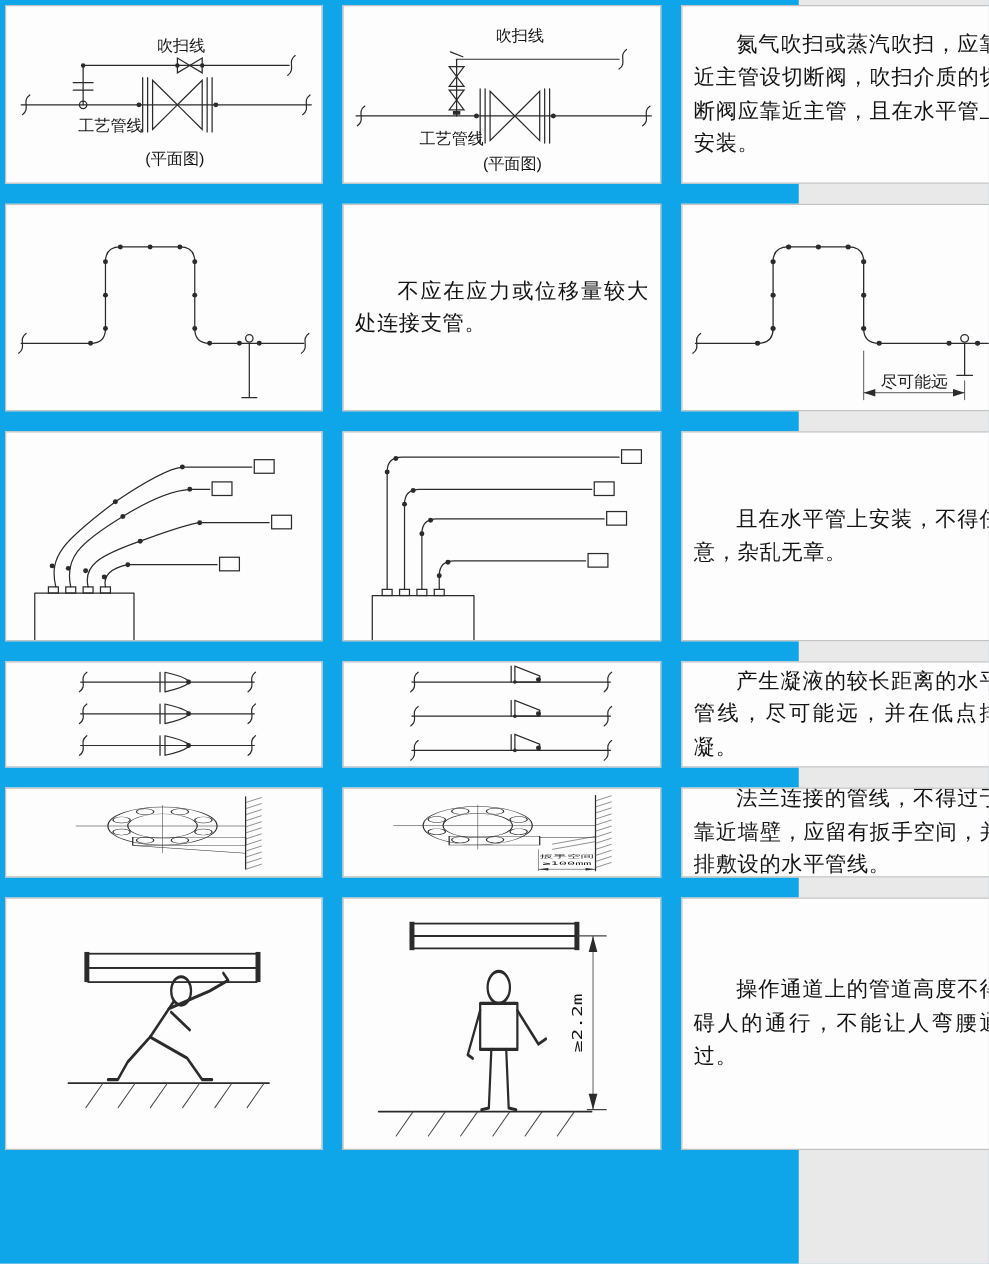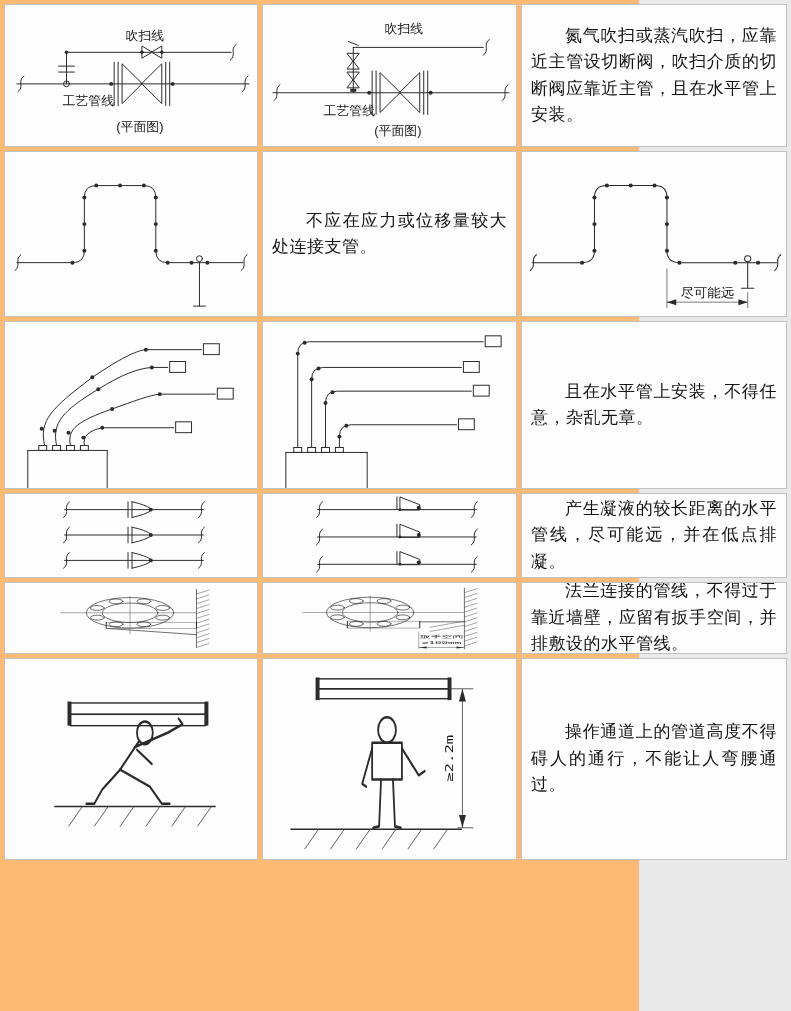--- a/index.html
+++ b/index.html
@@ -1,22 +1,22 @@
 <!DOCTYPE html>
 <html><head>
 <meta charset="utf-8">
 <style>
   *{box-sizing:border-box}
   html,body{margin:0;padding:0;background:#e9e9e9}
   .page{
-    width:639px;height:1011px;background:#fdba74;
+    width:639px;height:1011px;background:#0ea5e9;
     display:grid;
     grid-template-columns:254px 255px 266px;
     grid-template-rows:143px 166px 168px 85px 72px 202px 141px;
-    gap:4px;padding:4px 4px 6px 4px;
+    gap:16px;padding:4px 4px 6px 4px;
     font-family:"Liberation Sans",sans-serif;
   }
   .cell{background:#fdfdfd;border:1px solid #c2c2c2;overflow:hidden;position:relative}
   .note-cell{display:flex;align-items:center;padding:4px 9px;font-family:"Liberation Serif",serif;color:#141414}
   .note-cell p{margin:0;text-indent:2em;font-size:17px;line-height:1.55;text-align:justify;letter-spacing:.5px}
   svg{display:block;width:100%;height:100%}
   .d{stroke:#2b2b2b;stroke-width:1;fill:none;stroke-linecap:round}
   .d2{stroke:#2b2b2b;stroke-width:1.8;fill:none;stroke-linecap:round;stroke-linejoin:round}
   .thin{stroke:#444;stroke-width:.7;fill:none}
   .f{fill:#2b2b2b;stroke:none}

